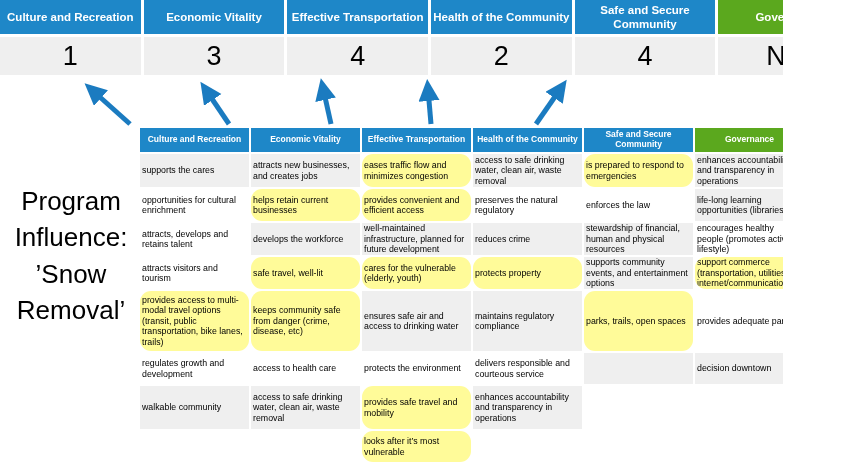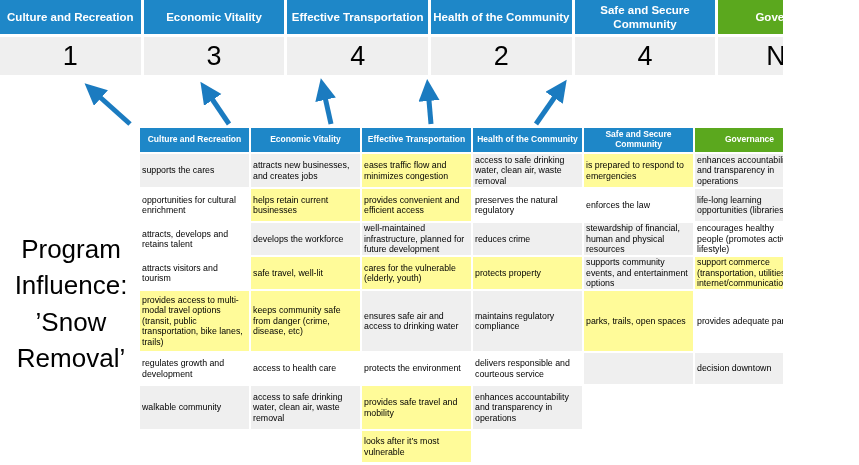--- a/index.html
+++ b/index.html
@@ -14,34 +14,34 @@
          display:flex;align-items:center;justify-content:center;text-align:center;background:var(--blue);}
   .tcell.green{background:var(--green);}
   .scell{height:38px;background:var(--scorebg);font-size:27px;color:#000;
          display:flex;align-items:center;justify-content:center;}
   
   #arrows{position:absolute;left:0;top:76px;width:859px;height:52px;}
   #arrows line{stroke:var(--arrow);stroke-width:5;}
   #arrows .ah{fill:var(--arrow);}
   
   .title{position:absolute;left:0;top:183px;width:142px;text-align:center;
-         font-size:26px;line-height:1.4;color:#000;margin-top:48px;}
+         font-size:26px;line-height:1.4;color:#000;}
   
   .matrix{position:absolute;left:140px;top:128px;width:664px;display:grid;
           grid-template-columns:repeat(6,1fr);
           grid-template-rows:24px 33px 32px 32px 32px 60px 31px 43px 31px;
           gap:2px;background:#fff;}
   .mhead{background:var(--blue);color:#fff;font-weight:bold;font-size:8.5px;line-height:1.15;
          display:flex;align-items:center;justify-content:center;text-align:center;padding:0 1px;overflow:hidden;}
   .mhead.green{background:var(--green);}
   .mcell{font-size:8.8px;line-height:1.18;color:#000;display:flex;align-items:center;
          padding:1px 2px;overflow:hidden;}
   .mcell.gray{background:var(--gray);}
   .mcell.white{background:#fff;}
-  .mcell.hl{background:var(--yellow);}
+  .mcell.hl{background:var(--yellow);border-radius:11px;}
 </style>
 </head>
 <body>
 
 <div class="stage">
 
   <div class="top-grid" id="top-headers">
       <div class="tcell">Culture and Recreation</div>
       <div class="tcell">Economic Vitality</div>
       <div class="tcell">Effective Transportation</div>

